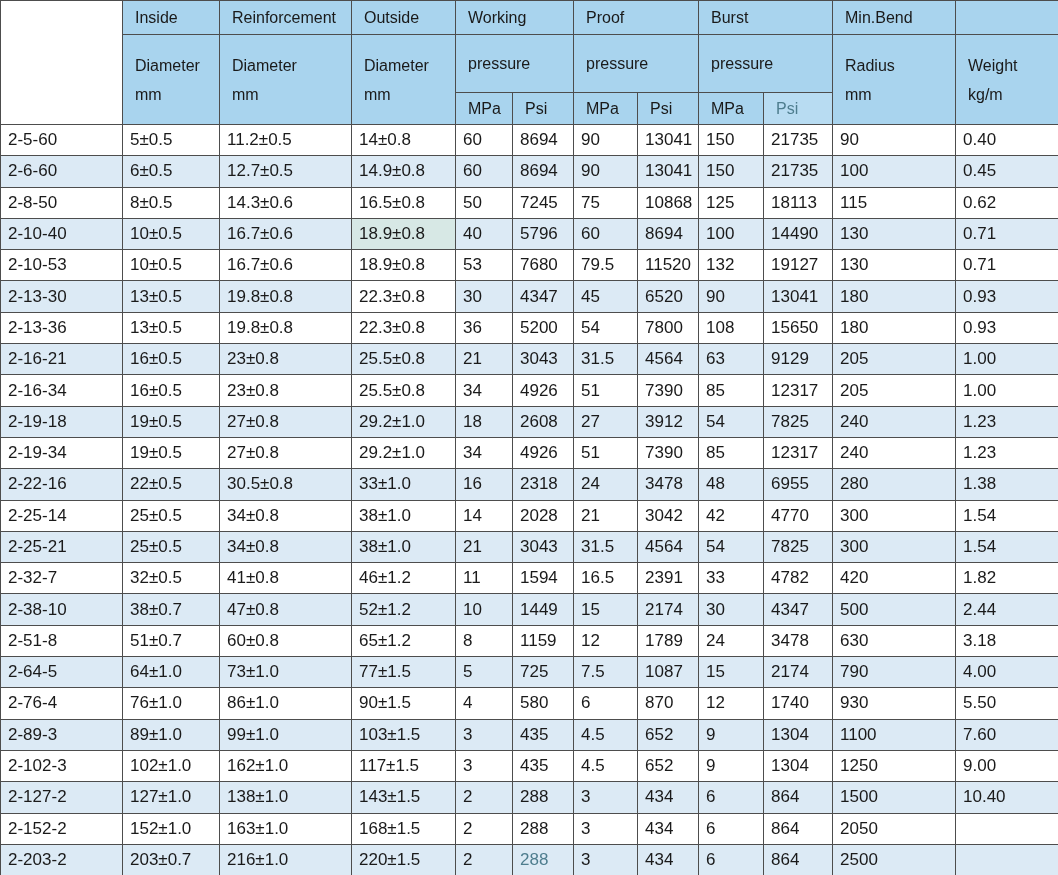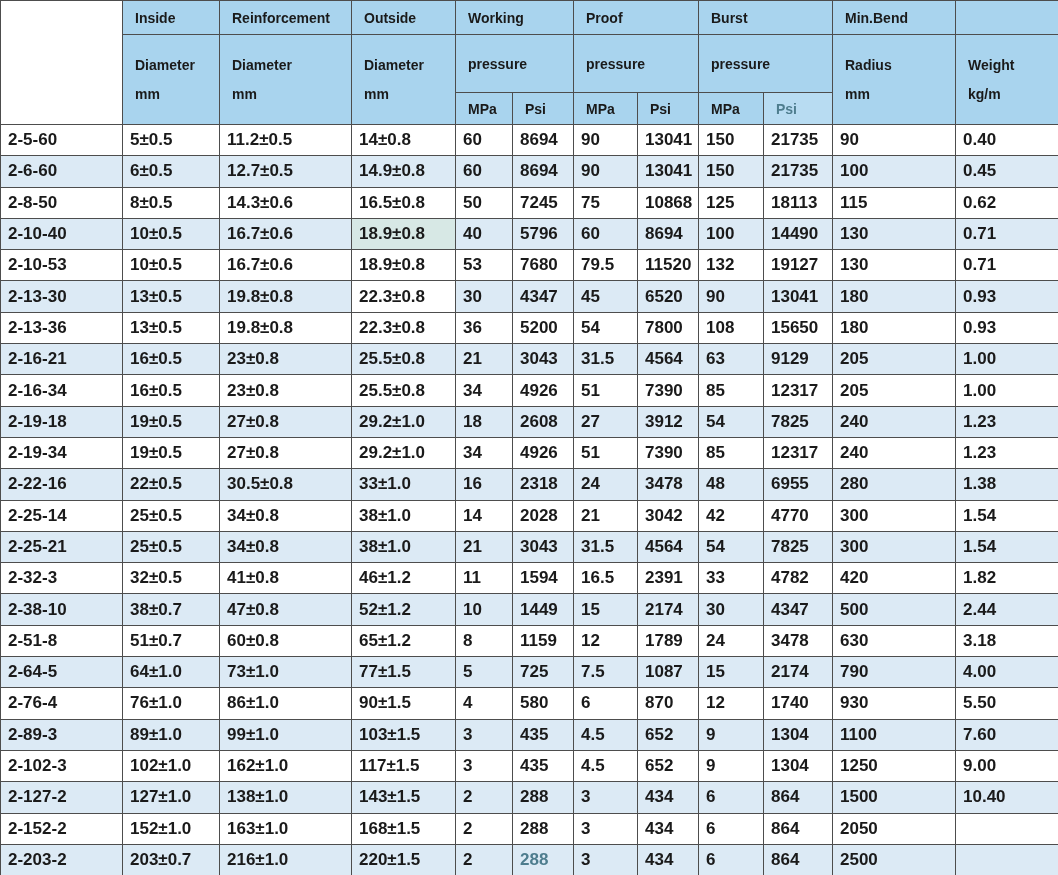--- a/index.html
+++ b/index.html
@@ -32,35 +32,35 @@
   th, td {
     border: 1px solid var(--border);
     color: var(--text);
     text-align: left;
     padding: 0 4px 0 7px;
     overflow: hidden;
     white-space: nowrap;
   }
   thead th {
     background: var(--header-bg);
-    font-weight: bold;
-    font-size: 14px;
+    font-weight: normal;
+    font-size: 16px;
     vertical-align: middle;
     padding-left: 12px;
   }
   thead tr.h1 { height: 34px; }
   thead tr.h2 { height: 58px; margin-top: 40px; }
   thead tr.h3 { height: 32px; }
   thead th.corner { background: #ffffff; }
   thead th .line { display: block; line-height: 29px; }
   thead th.psi-burst {
     background: var(--burst-psi-header-bg);
     color: var(--teal-text);
   }
-  tbody tr { height: 31.3px; background: var(--row-bg); font-weight: bold; }
+  tbody tr { height: 31.3px; background: var(--row-bg); }
   tbody tr:nth-child(even) { background: var(--row-alt-bg); }
   tbody td {
     font-size: 17px;
     vertical-align: middle;
   }
   tbody td.white-bg { background: #ffffff; }
   tbody td.tinted-bg { background: var(--tinted-cell-bg); }
   tbody td.teal-text { color: var(--teal-text); }
 </style>
 </head>
@@ -318,21 +318,21 @@
         <td>21</td>
         <td>3043</td>
         <td>31.5</td>
         <td>4564</td>
         <td>54</td>
         <td>7825</td>
         <td>300</td>
         <td>1.54</td>
       </tr>
       <tr>
-        <td>2-32-3</td>
+        <td>2-32-7</td>
         <td>32±0.5</td>
         <td>41±0.8</td>
         <td>46±1.2</td>
         <td>11</td>
         <td>1594</td>
         <td>16.5</td>
         <td>2391</td>
         <td>33</td>
         <td>4782</td>
         <td>420</td>

